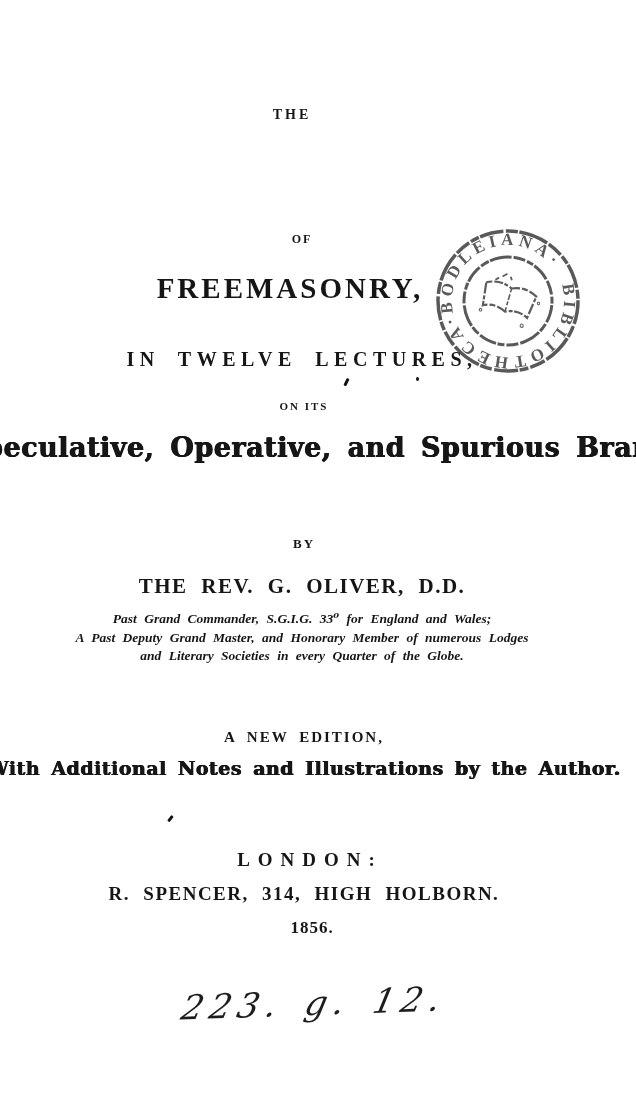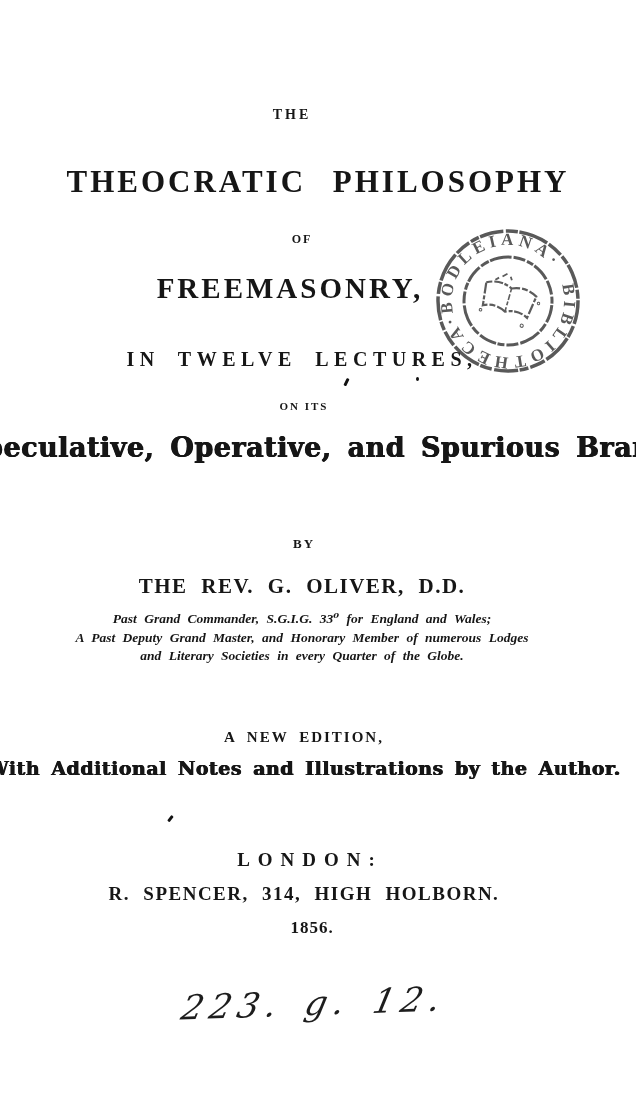--- a/index.html
+++ b/index.html
@@ -62,21 +62,20 @@
   .speck-dot{left:416px;top:377px;width:3px;height:4px;border-radius:50%;}
   .speck-stray{left:169px;top:815px;width:2.5px;height:7px;transform:rotate(38deg);}
 </style>
 </head>
 <body>
 
 <div class="page">
 
   <div class="line series">THE</div>
 
-  <div class="line title-main">THEOCRATIC  PHILOSOPHY</div>
 
   <div class="line title-of">OF</div>
 
   <div class="line title-free">FREEMASONRY,</div>
 
   <div class="line lectures">IN TWELVE LECTURES,</div>
 
   <div class="line on-its">ON ITS</div>
 
   <div class="line branches blackletter">Speculative, Operative, and Spurious Branches.</div>

